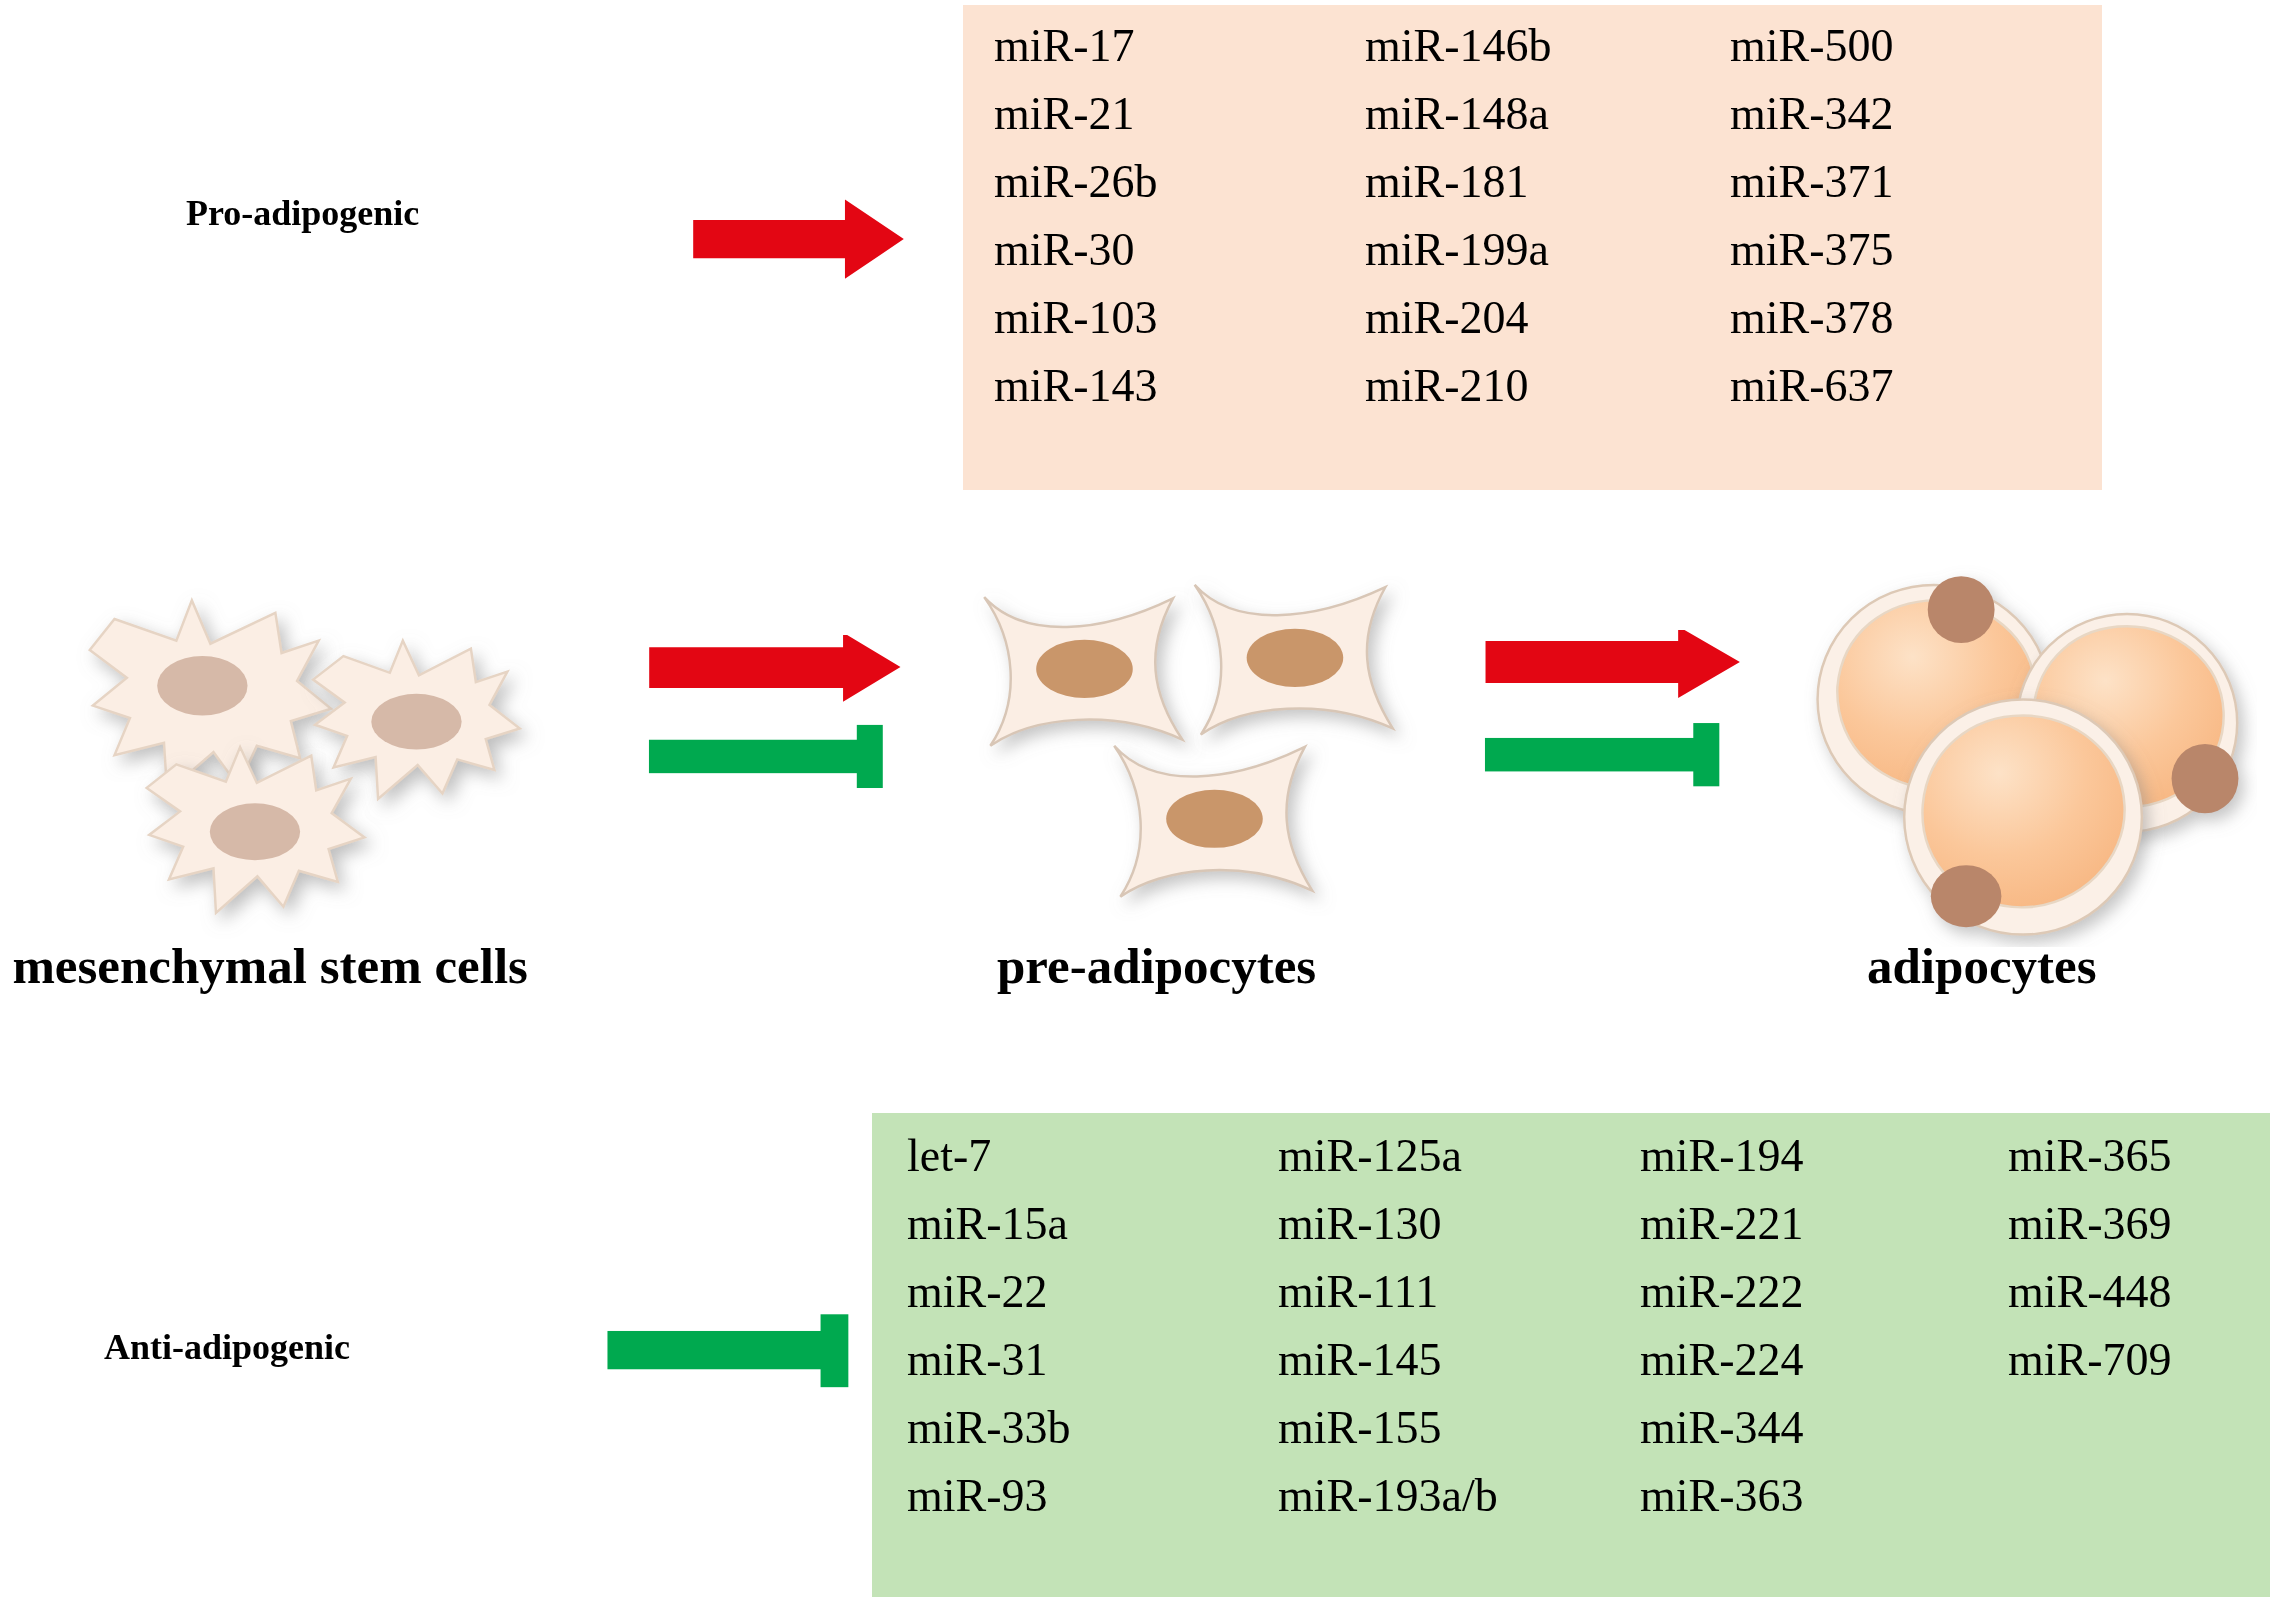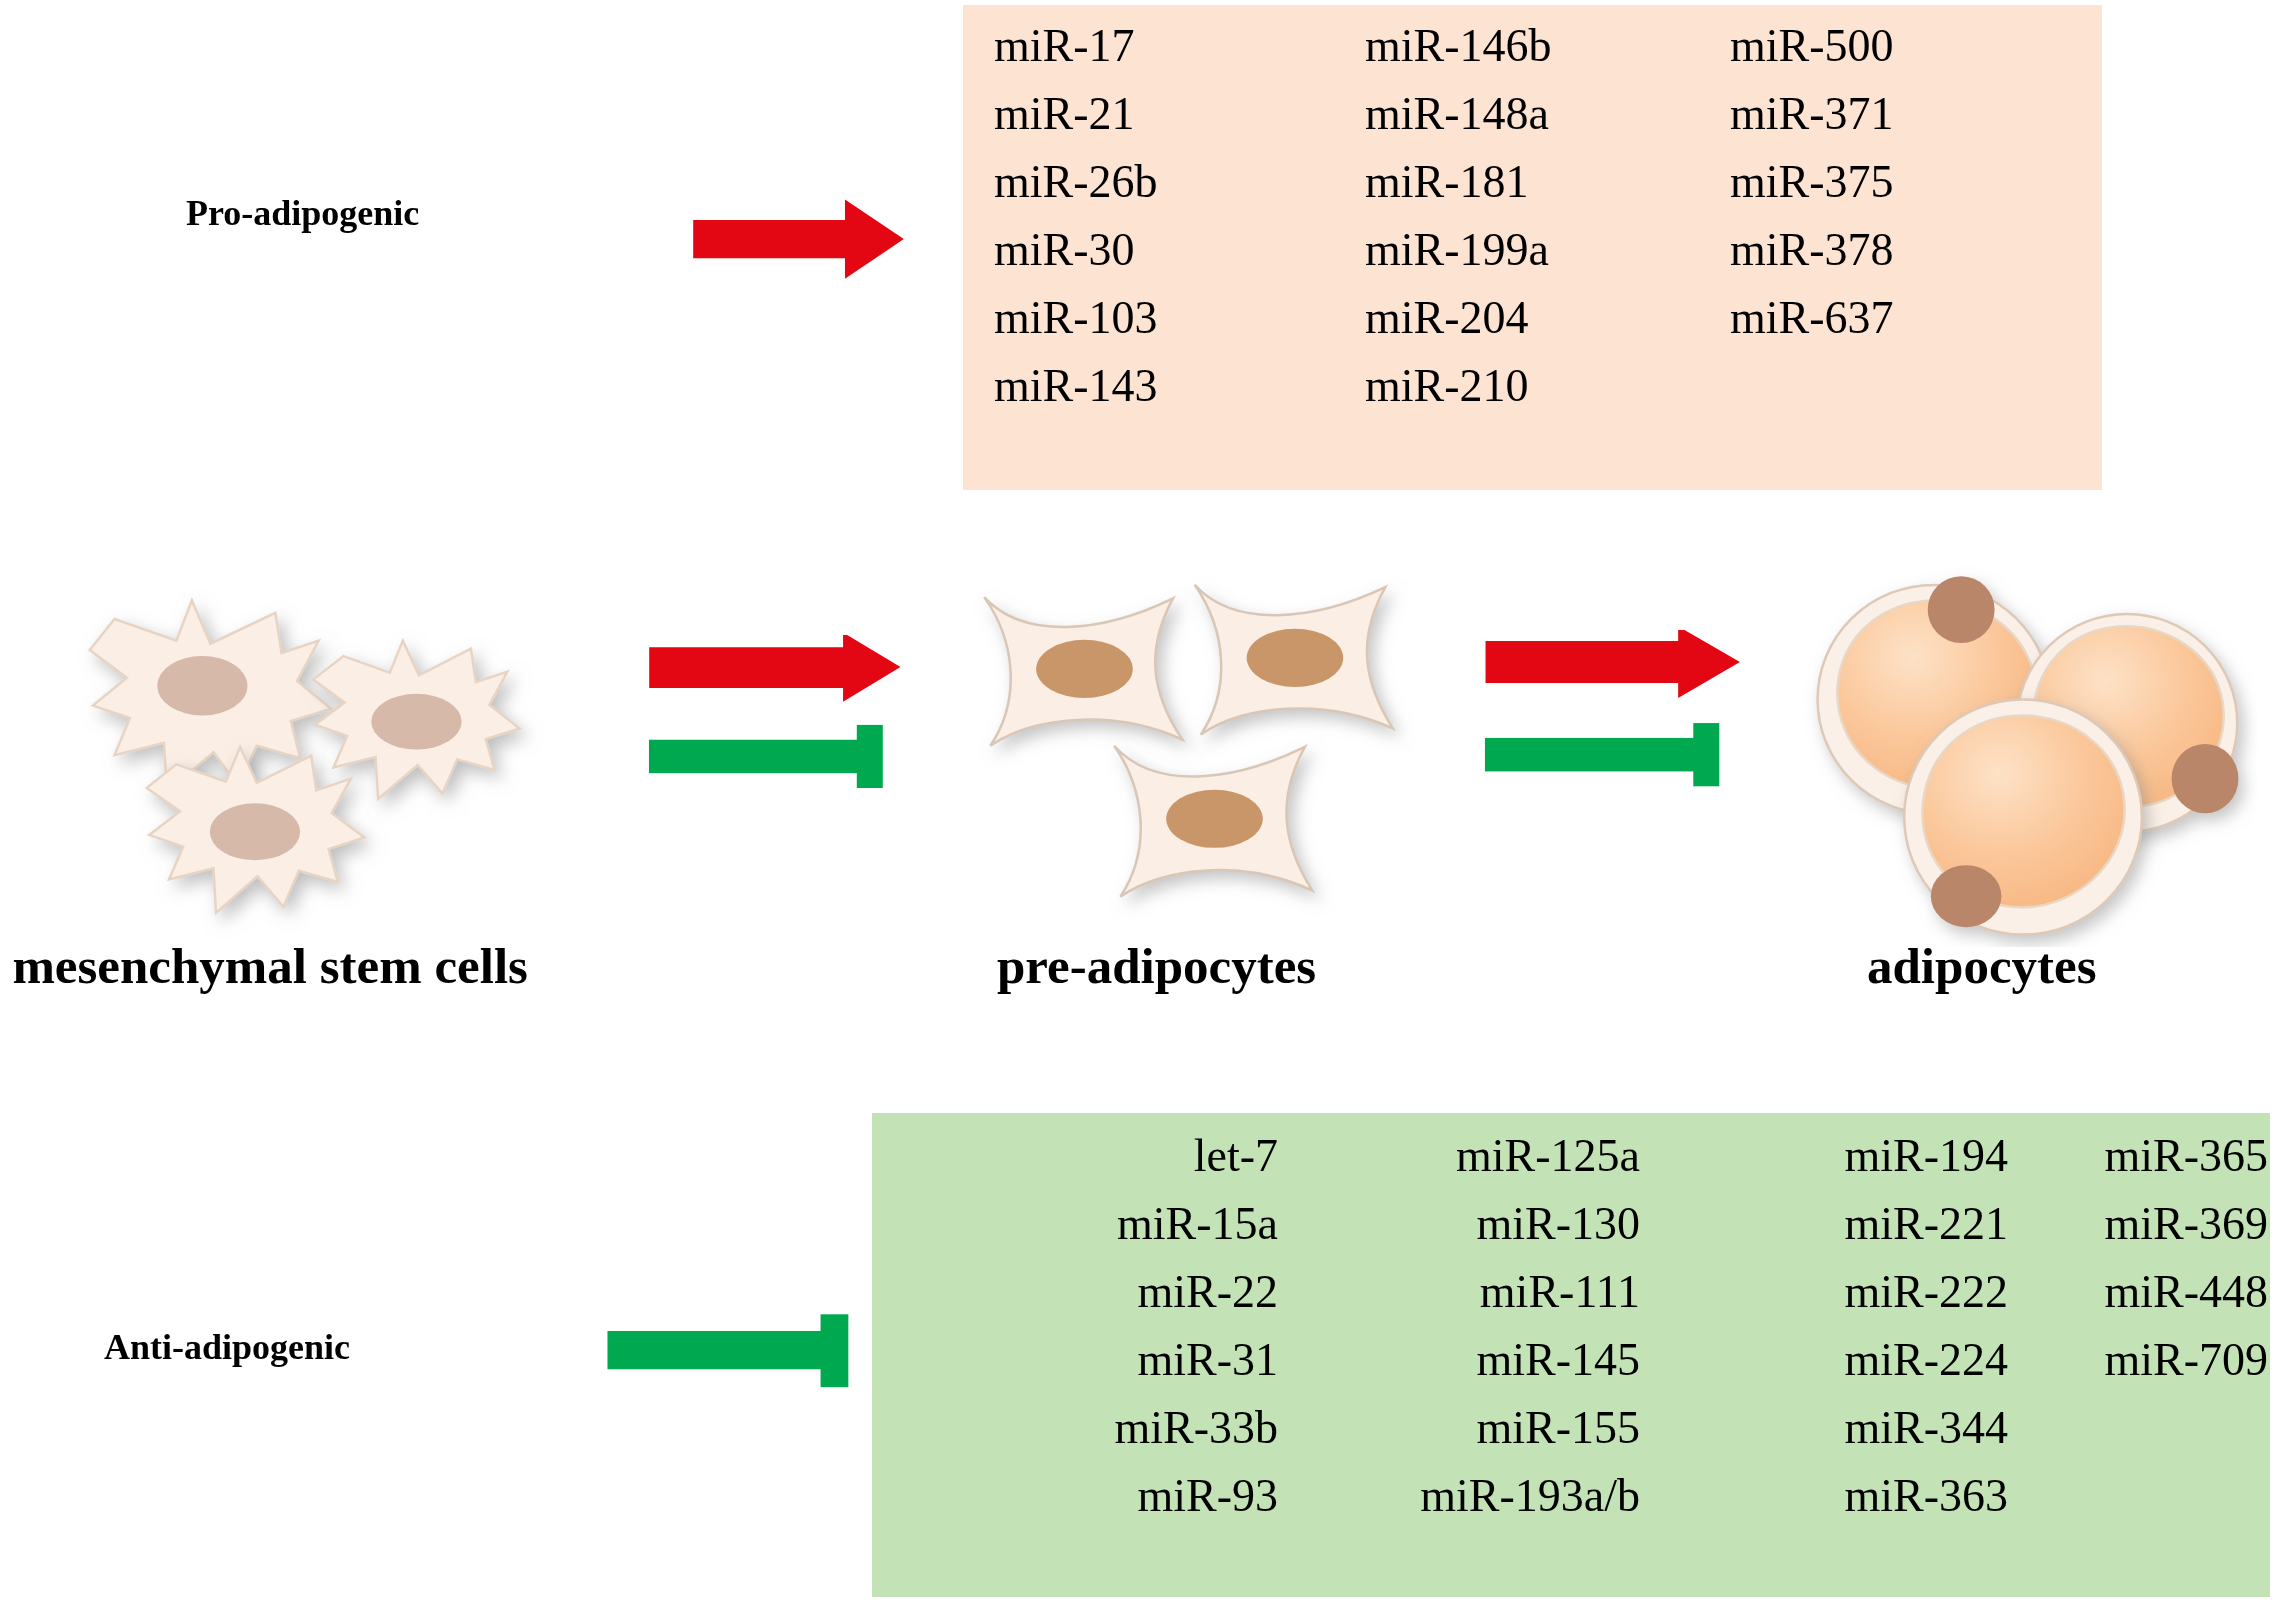--- a/index.html
+++ b/index.html
@@ -29,21 +29,20 @@
     width: 1139px;
     height: 485px;
     background: #fce3d2;
   }
   #anti-panel {
     left: 872px;
     top: 1113px;
     width: 1398px;
     height: 484px;
     background: #c3e3b7;
-    text-align: right;
   }
   .mir-grid {
     position: absolute;
     display: grid;
     grid-auto-flow: column;
     column-gap: 0;
   }
   #pro-panel .mir-grid {
     left: 31px;
     top: 7.4px;
@@ -107,20 +106,21 @@
       <div class="mir-item">miR-143</div>
 
       <div class="mir-item">miR-146b</div>
       <div class="mir-item">miR-148a</div>
       <div class="mir-item">miR-181</div>
       <div class="mir-item">miR-199a</div>
       <div class="mir-item">miR-204</div>
       <div class="mir-item">miR-210</div>
 
       <div class="mir-item">miR-500</div>
+      <div class="mir-item">miR-342</div>
       <div class="mir-item">miR-371</div>
       <div class="mir-item">miR-375</div>
       <div class="mir-item">miR-378</div>
       <div class="mir-item">miR-637</div>
     </div>
   </div>
 
   <div class="mir-panel" id="anti-panel">
     <div class="mir-grid">
       <div class="mir-item">let-7</div>

